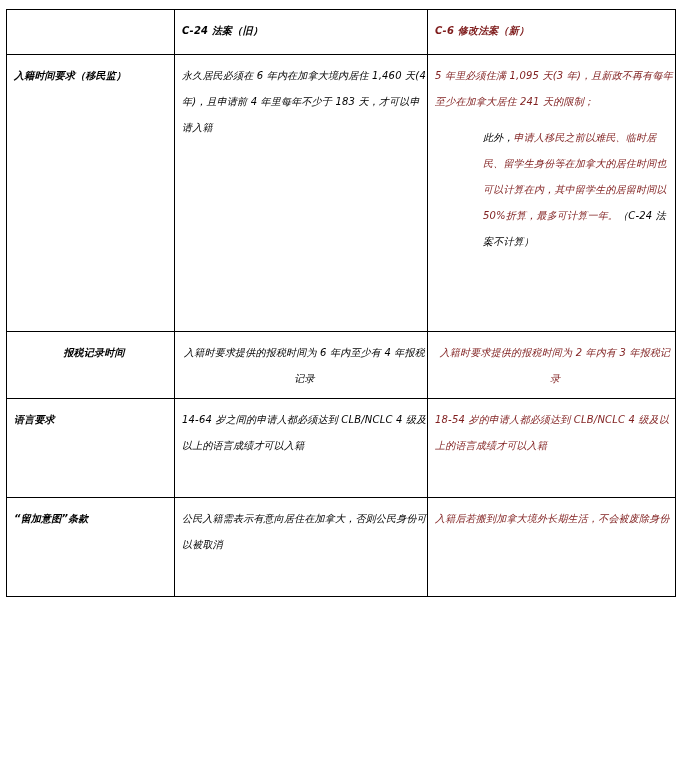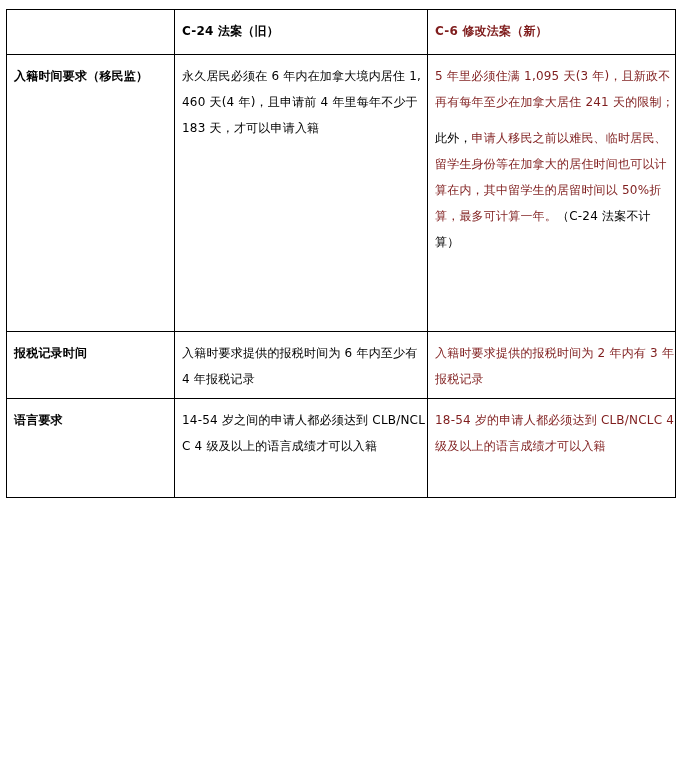--- a/index.html
+++ b/index.html
@@ -20,37 +20,38 @@
       left: 6px;
       top: 9px;
       width: 669px;
       border-collapse: collapse;
       table-layout: fixed;
     }
     table.compare td {
       border: 1px solid #000000;
       vertical-align: top;
       padding: 8px 0 6px 7px;
-      font-size: 12px;
+      font-size: 10px;
       line-height: 26px;
       word-break: break-all;
       letter-spacing: 0.2px;
+      font-style: italic;
     }
     col.c1 { width: 168px; }
     col.c2 { width: 253px; }
     col.c3 { width: 248px; }
     .hdr td { height: 30px; padding-top: 6px; }
     .hdr .old { font-weight: bold; color: #000000; }
     .hdr .new { font-weight: bold; }
     .label { font-weight: bold; }
     .red { color: #7f1d1d; }
     .para { margin: 0; }
-    .para + .para { margin-top: 10px; }
+    .para + .para { margin-top: 10px; margin-left: 48px; }
     .r1 td { height: 262px; }
-    .r2 td { height: 50px; }
+    .r2 td { height: 50px; text-align: center; }
     .r3 td { height: 84px; }
     .r4 td { height: 84px; }
     .r5 td { height: 157px; }
   </style>
 </head>
 <body>
 
 <table class="compare">
   <colgroup>
     <col class="c1">
@@ -74,19 +75,24 @@
     </tr>
 
     <tr class="r2">
       <td class="label">报税记录时间</td>
       <td>入籍时要求提供的报税时间为 6 年内至少有 4 年报税记录</td>
       <td class="red">入籍时要求提供的报税时间为 2 年内有 3 年报税记录</td>
     </tr>
 
     <tr class="r3">
       <td class="label">语言要求</td>
-      <td>14-54 岁之间的申请人都必须达到 CLB/NCLC 4 级及以上的语言成绩才可以入籍</td>
+      <td>14-64 岁之间的申请人都必须达到 CLB/NCLC 4 级及以上的语言成绩才可以入籍</td>
       <td class="red">18-54 岁的申请人都必须达到 CLB/NCLC 4 级及以上的语言成绩才可以入籍</td>
     </tr>
 
+    <tr class="r4">
+      <td class="label">“留加意图”条款</td>
+      <td>公民入籍需表示有意向居住在加拿大，否则公民身份可以被取消</td>
+      <td class="red">入籍后若搬到加拿大境外长期生活，不会被废除身份</td>
+    </tr>
 
   </tbody>
 </table>
 
 </body></html>

